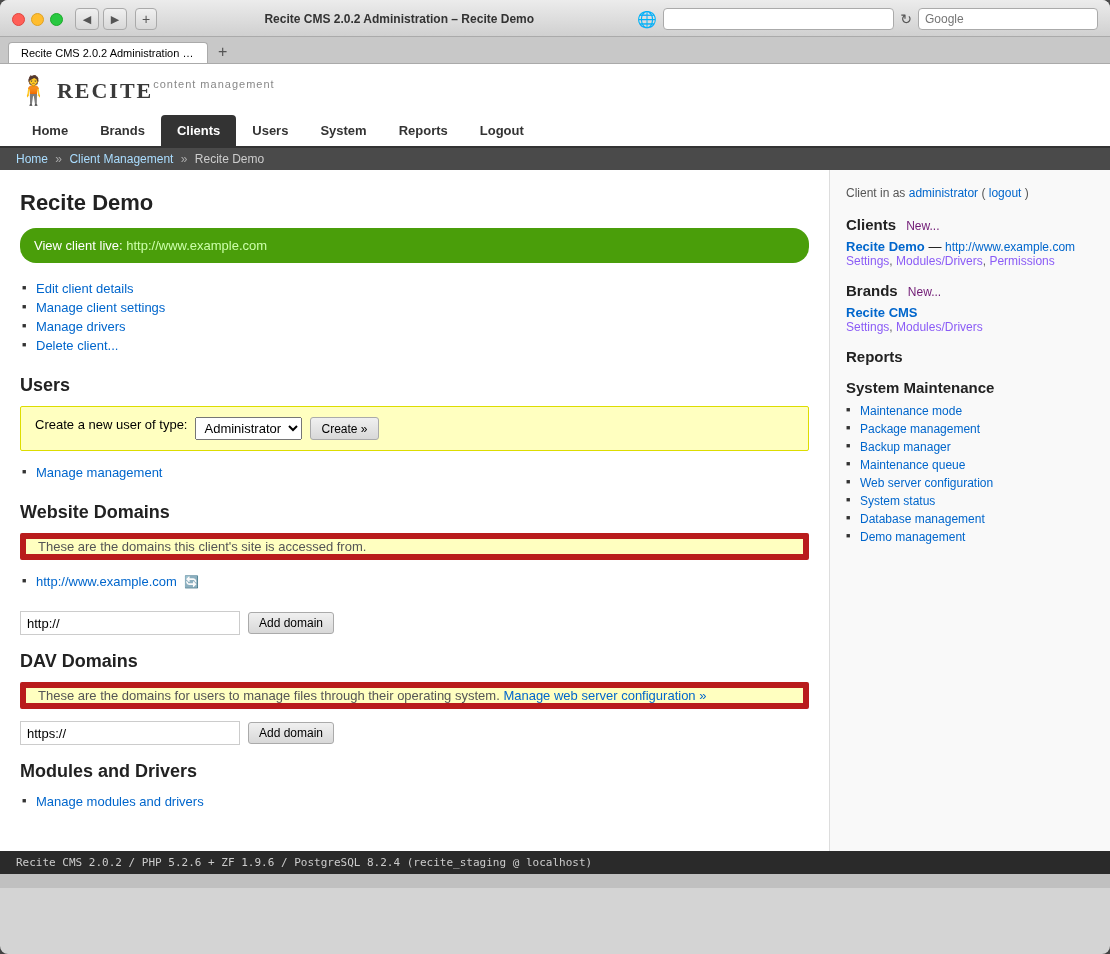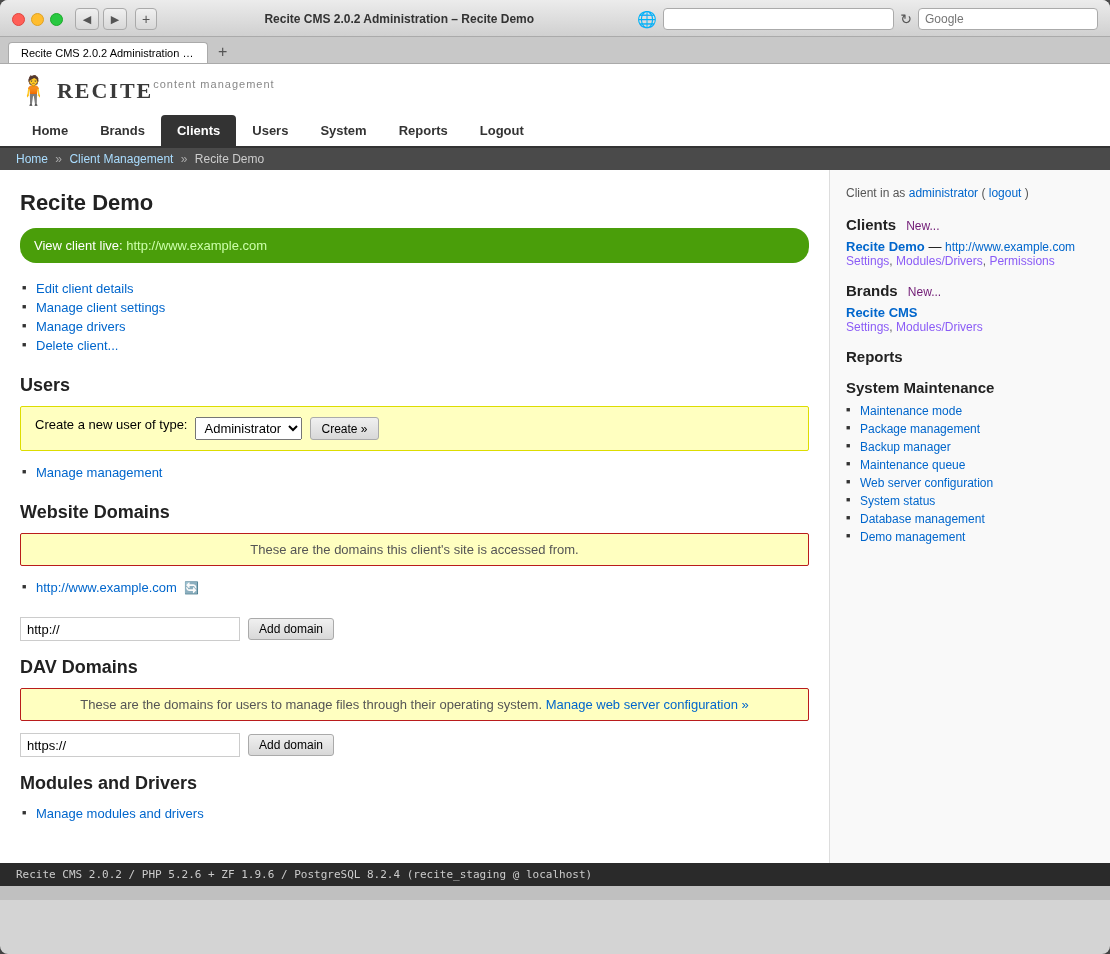--- a/index.html
+++ b/index.html
@@ -235,27 +235,26 @@
     .section-heading {
       font-size: 18px;
       font-weight: bold;
       color: #222;
       margin: 16px 0 10px;
     }
 
     
     .yellow-box {
       background: #ffffc0;
-      border: 1px solid #b91c1c;
-      padding: 8px 12px;
+      border: 6px solid #b91c1c;
+      padding: 0 12px;
       border-radius: 2px;
       margin-bottom: 12px;
       font-size: 13px;
       color: #555;
-      text-align: center;
     }
     .yellow-box a { color: #0066cc; }
 
     
     .user-type-row {
       background: #ffffc0;
       border: 1px solid #dddd00;
       padding: 10px 14px;
       border-radius: 2px;
       margin-bottom: 12px;

